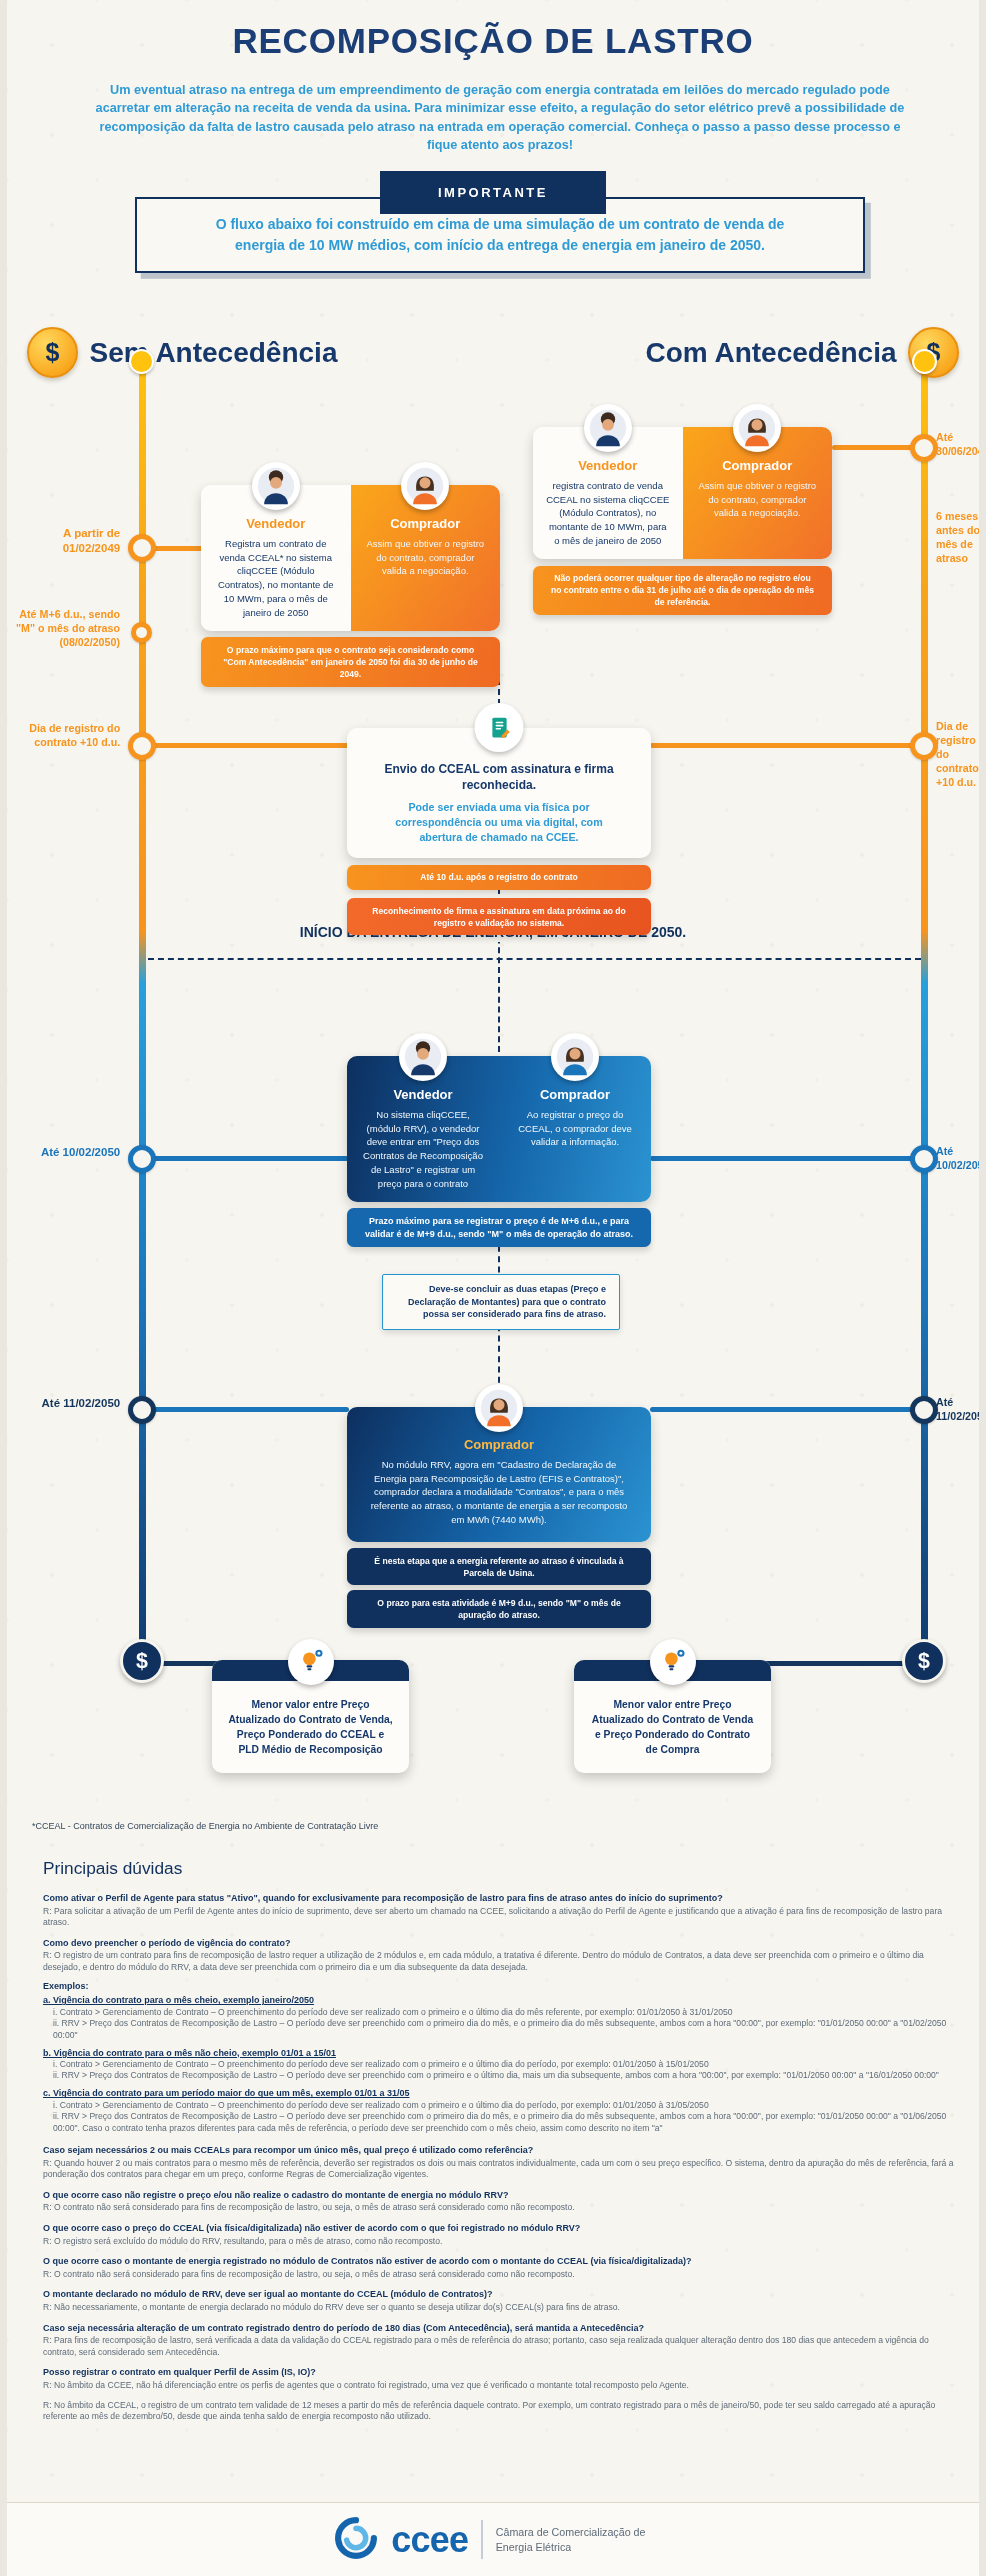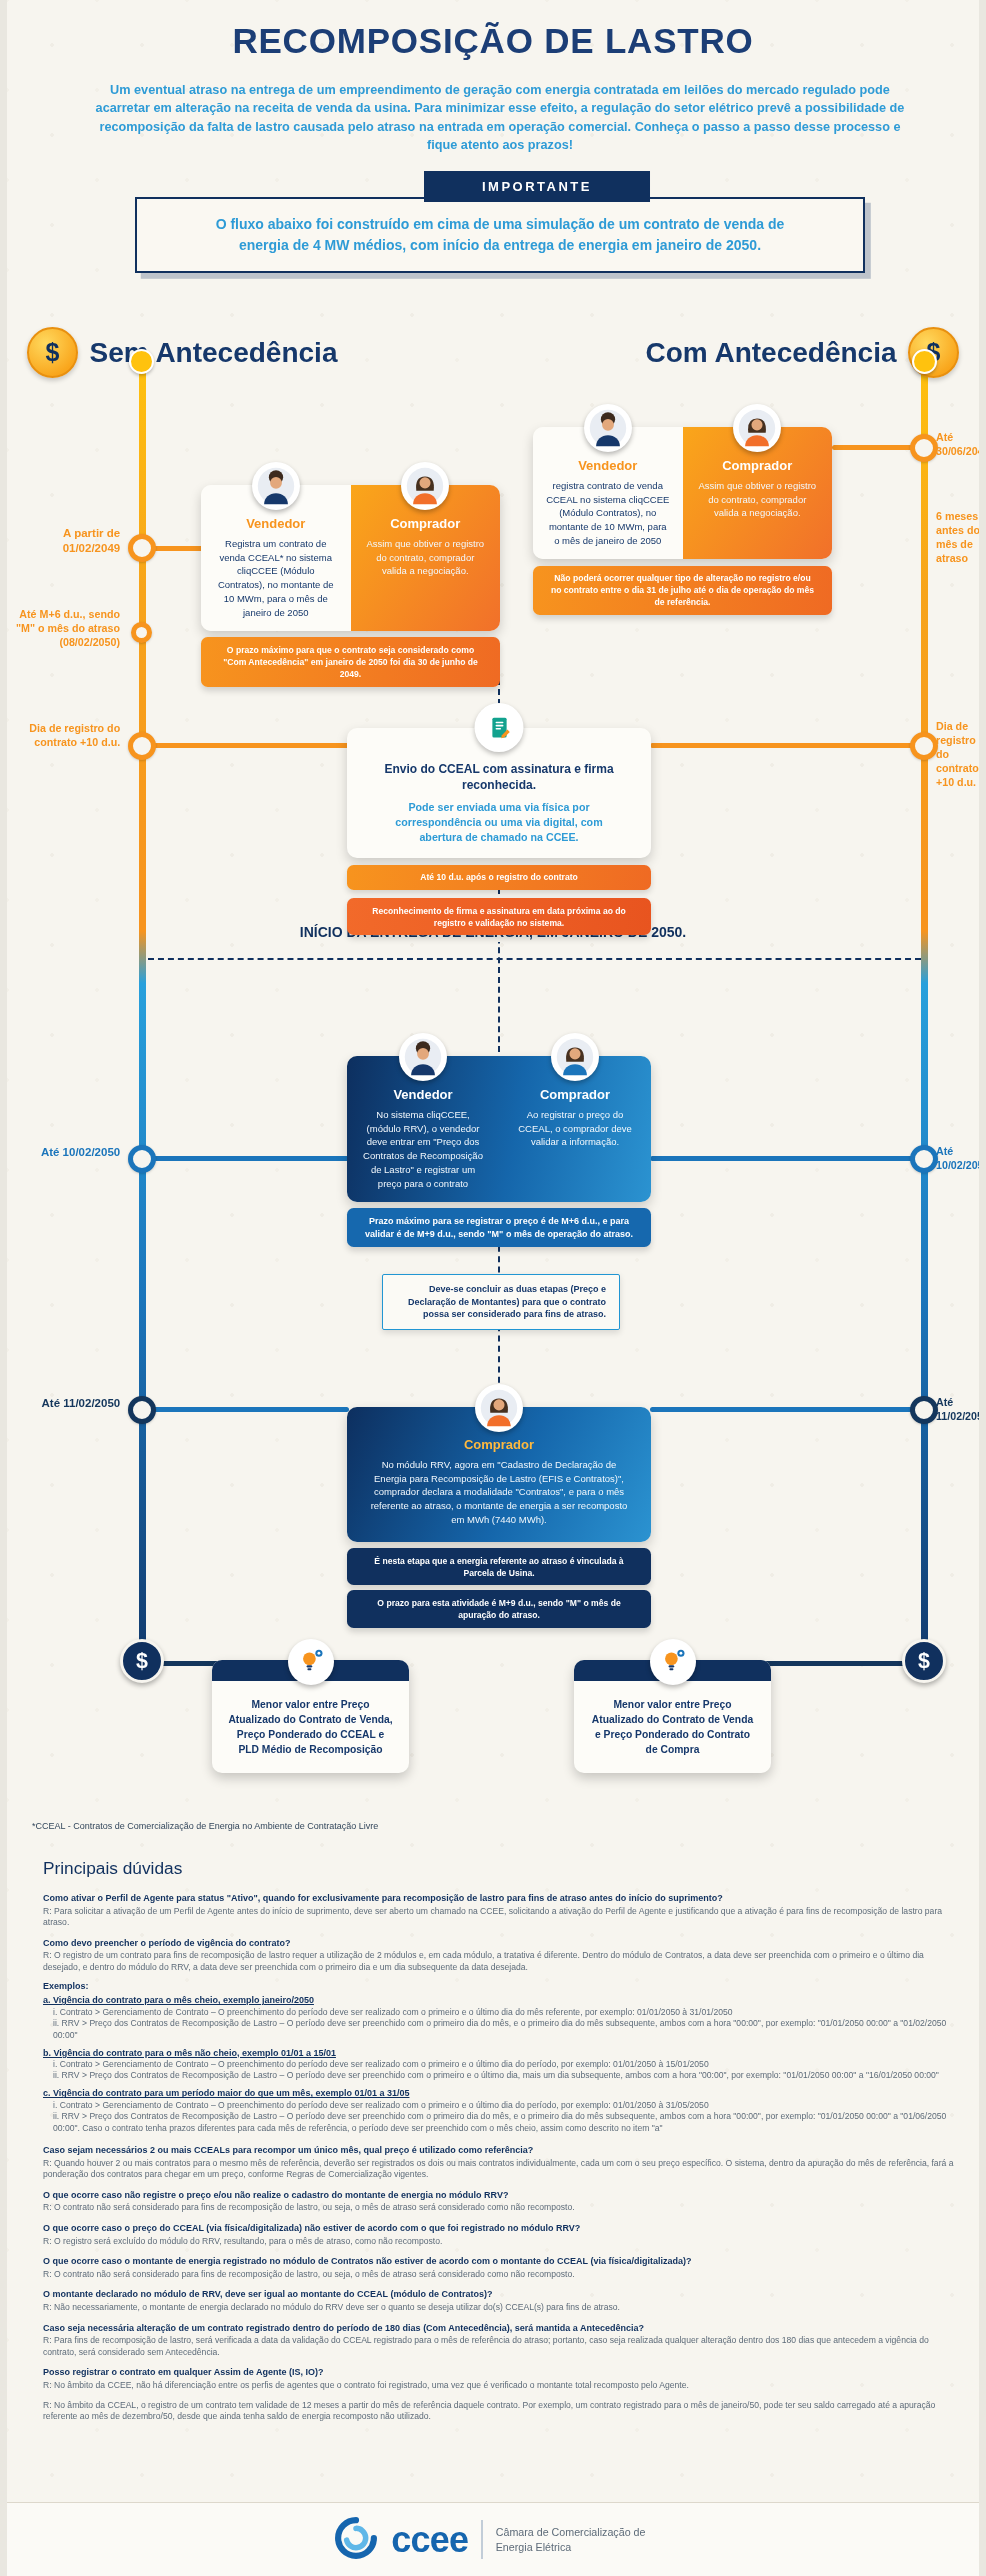--- a/index.html
+++ b/index.html
@@ -13,21 +13,21 @@
     background-size:90px 90px;
     background-position:0 0, 45px 45px; }
 
   
   .title { position:absolute; top:21.4px; left:0; width:100%; text-align:center;
     font-size:35px; font-weight:bold; color:#1c3e76; letter-spacing:0.8px; }
   .intro { position:absolute; top:81px; left:86px; width:814px; text-align:center;
     font-size:12.7px; line-height:1.45; color:#2e9bd6; font-weight:bold; }
   .imp-badge { position:absolute; top:171px; left:50%; transform:translateX(-50%);
     background:#10305e; color:#fff; font-weight:bold; font-size:13px; letter-spacing:2.5px;
-    padding:8px 58px; z-index:3;margin-left:44px; }
+    padding:14px 58px; z-index:3; }
   .imp-box { position:absolute; top:197px; left:128px; width:730px; height:76px;
     background:#faf8f2; border:2.5px solid #10305e; box-shadow:5.8px 5.8px 0 rgba(16,48,94,0.25);
     display:flex; align-items:center; justify-content:center; padding:15px 58px; z-index:2; }
   .imp-box p { color:#2e9bd6; font-weight:bold; font-size:14px; line-height:1.5; text-align:center; }
 
   
   .col-head { position:absolute; top:327px; display:flex; align-items:center; gap:11.5px; z-index:2; }
   .col-head.left { left:20px; }
   .col-head.right { right:20px; flex-direction:row-reverse; }
   .money-badge { width:51px; height:51px; border-radius:50%; flex:0 0 51px;
@@ -146,21 +146,21 @@
 </style>
 </head>
 <body>
 
 <div class="page">
 
   <div class="title">RECOMPOSIÇÃO DE LASTRO</div>
   <div class="intro">Um eventual atraso na entrega de um empreendimento de geração com energia contratada em leilões do mercado regulado pode acarretar em alteração na receita de venda da usina. Para minimizar esse efeito, a regulação do setor elétrico prevê a possibilidade de recomposição da falta de lastro causada pelo atraso na entrada em operação comercial. Conheça o passo a passo desse processo e fique atento aos prazos!</div>
   <div class="imp-badge">IMPORTANTE</div>
   <div class="imp-box">
-    <p>O fluxo abaixo foi construído em cima de uma simulação de um contrato de venda de energia de 4 MW médios, com início da entrega de energia em janeiro de 2050.</p>
+    <p>O fluxo abaixo foi construído em cima de uma simulação de um contrato de venda de energia de 10 MW médios, com início da entrega de energia em janeiro de 2050.</p>
   </div>
 
   <div class="col-head left">
     <span class="money-badge">$</span>
     <span class="col-title">Sem Antecedência</span>
   </div>
   <div class="col-head right">
     <span class="money-badge">$</span>
     <span class="col-title">Com Antecedência</span>
   </div>
@@ -427,21 +427,21 @@
     </div>
     <div class="faq-item">
       <div class="faq-q">O montante declarado no módulo de RRV, deve ser igual ao montante do CCEAL (módulo de Contratos)?</div>
       <div class="faq-a">R: Não necessariamente, o montante de energia declarado no módulo do RRV deve ser o quanto se deseja utilizar do(s) CCEAL(s) para fins de atraso.</div>
     </div>
     <div class="faq-item">
       <div class="faq-q">Caso seja necessária alteração de um contrato registrado dentro do período de 180 dias (Com Antecedência), será mantida a Antecedência?</div>
       <div class="faq-a">R: Para fins de recomposição de lastro, será verificada a data da validação do CCEAL registrado para o mês de referência do atraso; portanto, caso seja realizada qualquer alteração dentro dos 180 dias que antecedem a vigência do contrato, será considerado sem Antecedência.</div>
     </div>
     <div class="faq-item">
-      <div class="faq-q">Posso registrar o contrato em qualquer Assim de Agente (IS, IO)?</div>
+      <div class="faq-q">Posso registrar o contrato em qualquer Perfil de Assim (IS, IO)?</div>
       <div class="faq-a">R: No âmbito da CCEE, não há diferenciação entre os perfis de agentes que o contrato foi registrado, uma vez que é verificado o montante total recomposto pelo Agente.</div>
     </div>
     <div class="faq-item">
       <div class="faq-a">R: No âmbito da CCEAL, o registro de um contrato tem validade de 12 meses a partir do mês de referência daquele contrato. Por exemplo, um contrato registrado para o mês de janeiro/50, pode ter seu saldo carregado até a apuração referente ao mês de dezembro/50, desde que ainda tenha saldo de energia recomposto não utilizado.</div>
     </div>
   </div>
 
   <div class="footer">
     <span>
       <svg viewBox="0 0 64 64" width="44" height="44">

